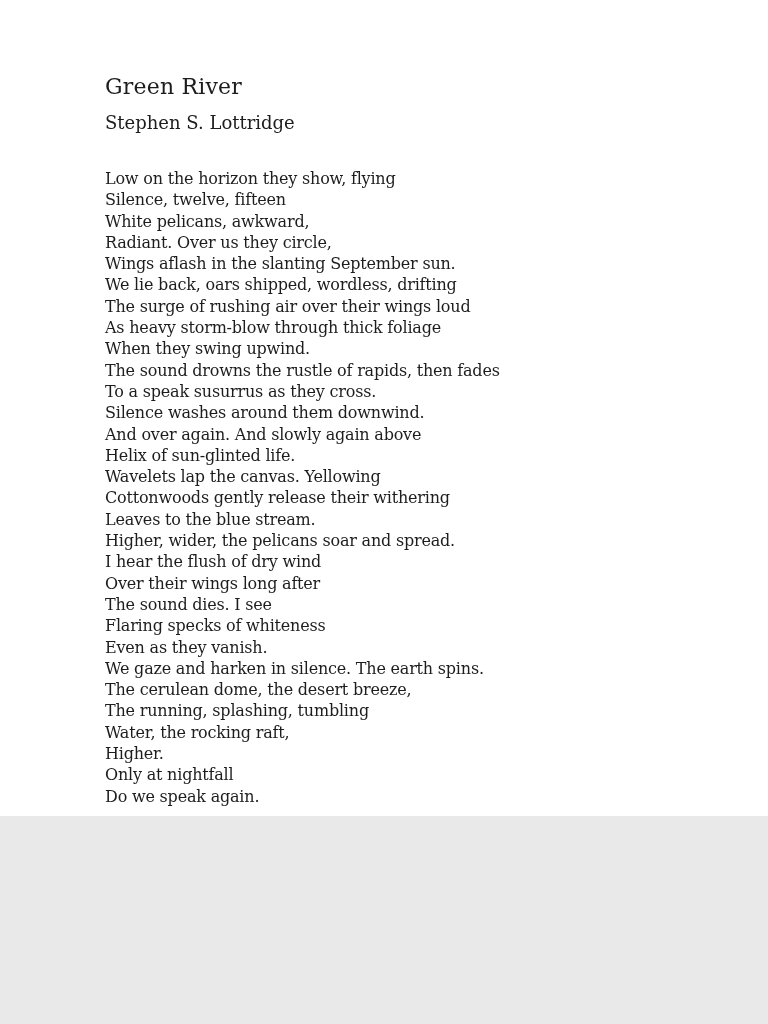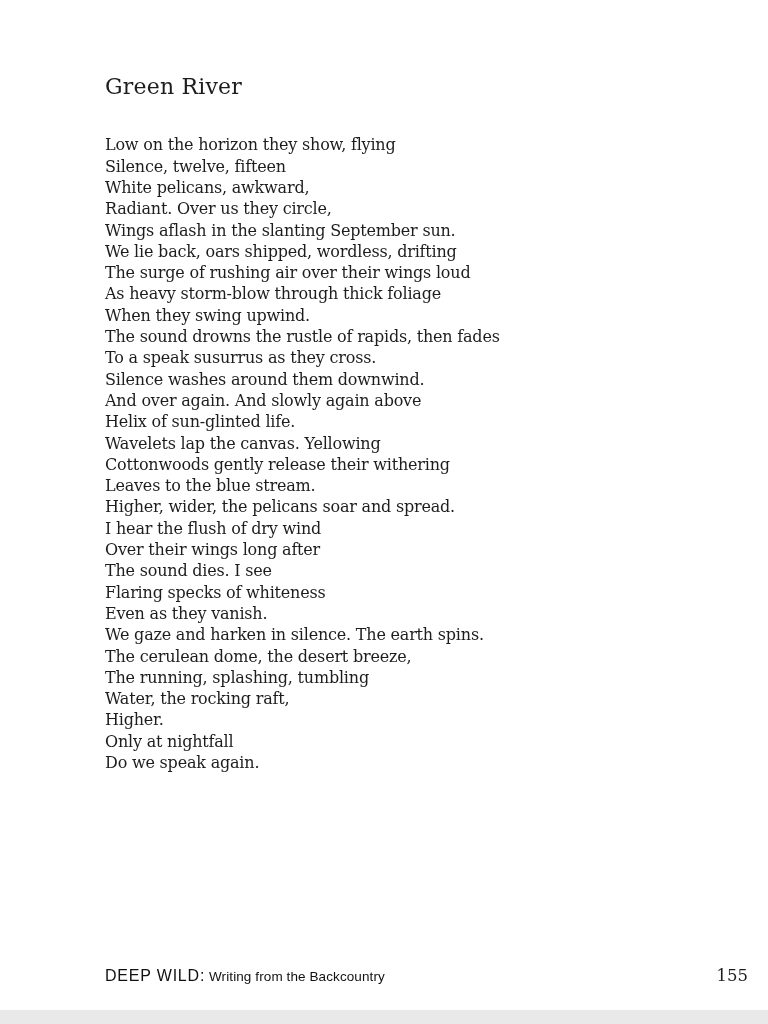--- a/index.html
+++ b/index.html
@@ -3,21 +3,21 @@
 <meta charset="utf-8">
 <style>
   html, body {
     margin: 0;
     padding: 0;
     background: #e9e9e9;
   }
   .page {
     position: relative;
     width: 768px;
-    height: 1010px;
+    height: 816px;
     background: #ffffff;
     margin: 0 auto;
     overflow: hidden;
     color: #1d1d1d;
   }
   .content {
     position: absolute;
     left: 105px;
     top: 74px;
     right: 40px;
@@ -78,20 +78,21 @@
     font-size: 16.5px;
     color: #1d1d1d;
   }
 </style>
 </head>
 <body>
 
 <div class="page">
   <div class="content">
     <h1 class="poem-title">Green River</h1>
+    <div class="poem-author">Stephen S. Lottridge</div>
     <div class="poem-body">
         <div class="poem-line">Low on the horizon they show, flying</div>
         <div class="poem-line">Silence, twelve, fifteen</div>
         <div class="poem-line">White pelicans, awkward,</div>
         <div class="poem-line">Radiant. Over us they circle,</div>
         <div class="poem-line">Wings aflash in the slanting September sun.</div>
         <div class="poem-line">We lie back, oars shipped, wordless, drifting</div>
         <div class="poem-line">The surge of rushing air over their wings loud</div>
         <div class="poem-line">As heavy storm-blow through thick foliage</div>
         <div class="poem-line">When they swing upwind.</div>

